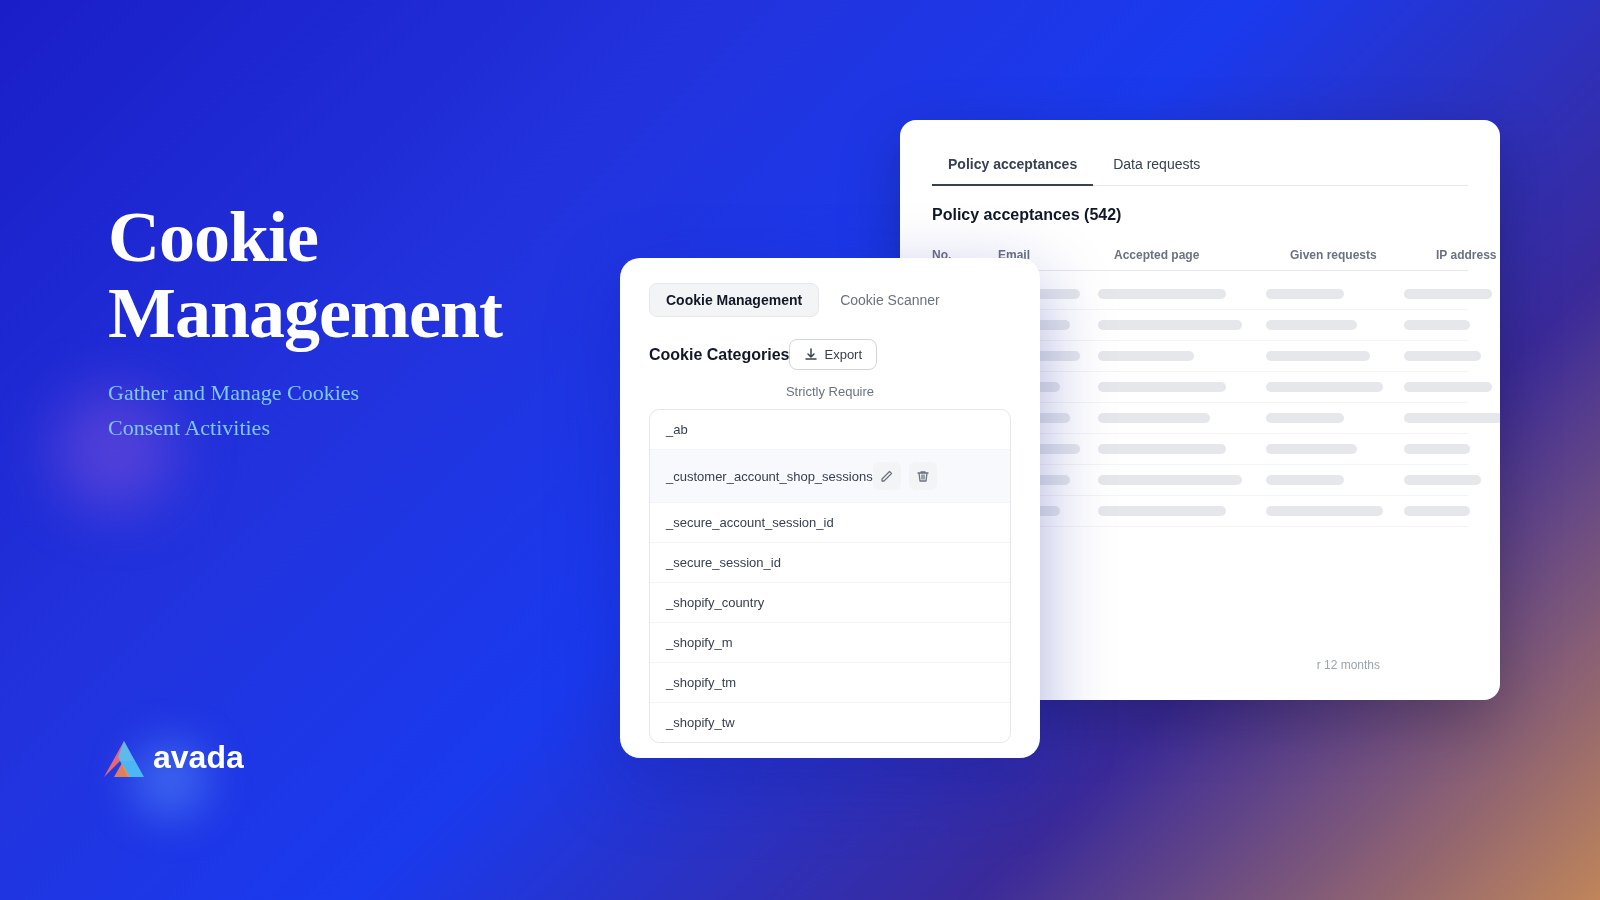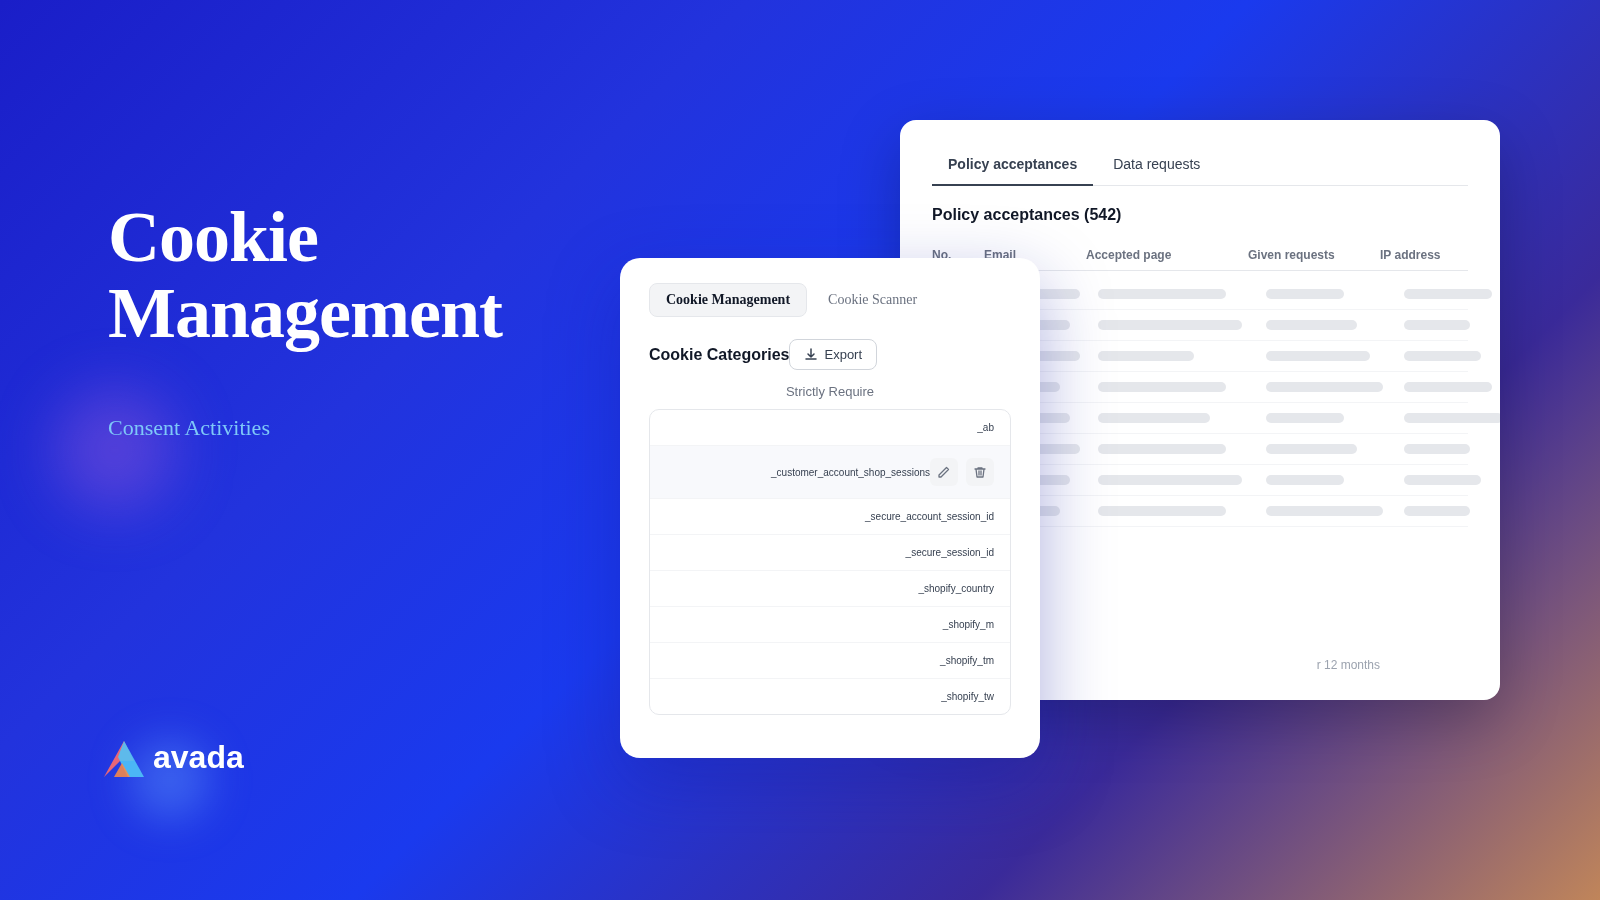--- a/index.html
+++ b/index.html
@@ -121,21 +121,21 @@
     .policy-heading {
       font-size: 16px;
       font-weight: 700;
       color: #111827;
       margin-bottom: 16px;
     }
 
     .policy-table-header {
       display: grid;
       grid-template-columns: 50px 100px 160px 130px 110px 100px;
-      gap: 2px;
+      gap: 16px;
       padding: 8px 0;
       border-bottom: 1px solid #e5e7eb;
       margin-bottom: 8px;
     }
 
     .policy-table-header span {
       font-size: 12px;
       font-weight: 600;
       color: #6b7280;
     }
@@ -190,21 +190,20 @@
     }
 
     .cookie-tab {
       padding: 8px 16px;
       font-size: 14px;
       font-weight: 500;
       color: #6b7280;
       border-radius: 8px;
       cursor: pointer;
       border: 1px solid transparent;
-      font-family: Liberation Serif, serif;
     }
 
     .cookie-tab.active {
       background: #f3f4f6;
       color: #111827;
       font-weight: 600;
       border: 1px solid #e5e7eb;
     }
 
     .cookie-card-header {
@@ -242,25 +241,25 @@
     }
 
     .cookie-list {
       border: 1px solid #e5e7eb;
       border-radius: 10px;
       overflow: hidden;
     }
 
     .cookie-item {
       padding: 12px 16px;
-      font-size: 10px;
+      font-size: 13px;
       color: #374151;
       border-bottom: 1px solid #f3f4f6;
       display: flex;
-      justify-content: flex-end;
+      justify-content: flex-start;
       align-items: center;
     }
 
     .cookie-item:last-child {
       border-bottom: none;
     }
 
     .cookie-item.highlighted {
       background: #f8f9fc;
     }
@@ -288,21 +287,21 @@
 
 <div class="bg-blob-1"></div>
 <div class="bg-blob-2"></div>
 
 <div class="left-section">
   <h1 class="main-title">
     <span>Cookie</span><br>
     <span>Management</span>
   </h1>
   <p class="subtitle">
-    <br>
+    <span>Gather and Manage Cookies</span><br>
     <span>Consent Activities</span>
   </p>
 </div>
 
 <div class="logo-section">
   <svg class="logo-icon" viewBox="0 0 48 48" fill="none">
     <polygon points="4,44 24,8 34,28 20,28" fill="#FF6B6B" opacity="0.9"></polygon>
     <polygon points="24,8 44,44 28,44 18,24" fill="#4FC3F7" opacity="0.9"></polygon>
     <polygon points="14,44 30,44 22,30" fill="#FF8C42" opacity="0.85"></polygon>
   </svg>

